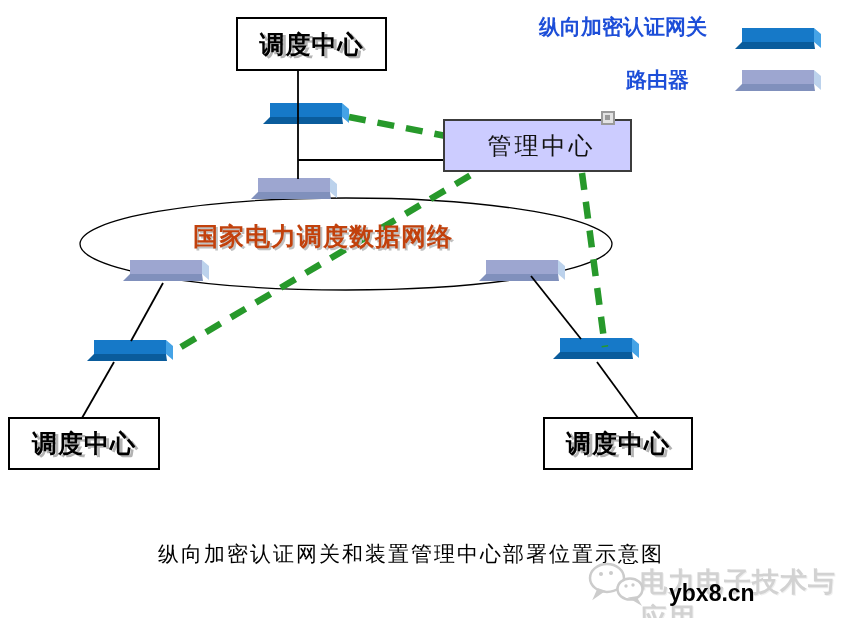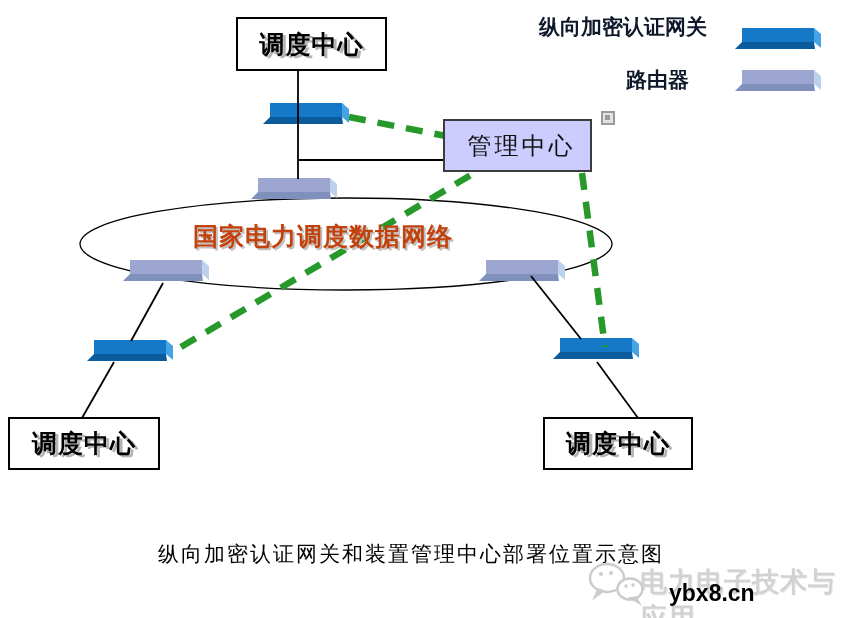--- a/index.html
+++ b/index.html
@@ -10,21 +10,21 @@
   .node-box{position:absolute;display:flex;align-items:center;justify-content:center;
             background:#fff;border:2px solid #000;box-sizing:border-box;
             font-weight:bold;font-size:25px;color:#000000;
             text-shadow:3px 2px 0 #b3b3b3;letter-spacing:1px;}
   .mgmt-box{position:absolute;display:flex;align-items:center;justify-content:center;
             border:2px solid #3c3c3c;box-sizing:border-box;
             font-family:"Liberation Serif",serif;font-weight:normal;font-size:24px;
             color:#111;letter-spacing:3px;}
   .cloud-label{position:absolute;text-align:center;font-weight:bold;font-size:25px;
             color:#c2410c;text-shadow:2px 2px 0 #c0c0c0;letter-spacing:1px;}
-  .legend-label{position:absolute;text-align:right;font-weight:bold;font-size:21px;color:#0f172a;}
+  .legend-label{position:absolute;text-align:right;font-weight:bold;font-size:21px;color:#1d4ed8;}
   .caption{position:absolute;text-align:center;font-family:"Liberation Serif",serif;
             font-size:21px;color:#000;letter-spacing:2px;margin-top:13px;}
   .bar{position:absolute;width:94px;height:25px;}
   .corner-glyph{position:absolute;left:601px;top:111px;width:14px;height:14px;
             background:#e3e3e3;border:2px solid #9a9a9a;box-sizing:border-box;}
   .corner-glyph::after{content:"";position:absolute;left:2px;top:2px;width:5px;height:5px;
             background:#9a9a9a;}
   .wm-gray{position:absolute;left:640px;top:564px;font-weight:bold;font-size:27px;
             color:#d2d2d2;letter-spacing:1px;text-shadow:1px 1px 0 #efefef;}
   .wm-site{position:absolute;left:669px;top:580px;font-family:Liberation Sans, sans-serif;
@@ -81,21 +81,21 @@
 
     <line class="green-dash" x1="349" y1="117" x2="446" y2="136" stroke-width="6.5" stroke-dasharray="17 12" stroke="#27992B"></line>
     <line class="green-dash" x1="181" y1="347" x2="476" y2="172" stroke-width="6.5" stroke-dasharray="17 12" stroke="#27992B"></line>
     <line class="green-dash" x1="582" y1="173" x2="605" y2="347" stroke-width="6.5" stroke-dasharray="17 12" stroke="#27992B"></line>
   </svg>
 
   <div class="node-box" style="left:236px;top:17px;width:151px;height:54px;z-index:3">
     <span>调度中心</span>
   </div>
 
-  <div class="mgmt-box" id="mgmt-box" style="left: 443px; top: 119px; width: 149px; height: 53px; z-index: 3; background: rgb(204, 204, 255); padding-left: 8px;">
+  <div class="mgmt-box" id="mgmt-box" style="left: 443px; top: 119px; width: 189px; height: 53px; z-index: 3; background: rgb(204, 204, 255); padding-left: 8px;">
     <span>管理中心</span>
   </div>
   <div class="corner-glyph" style="z-index:4"></div>
 
   <div class="cloud-label" style="left:188px;top:220px;width:270px;z-index:3">国家电力调度数据网络</div>
 
   <div class="node-box" style="left:8px;top:417px;width:152px;height:53px;z-index:3">
     <span>调度中心</span>
   </div>
 

